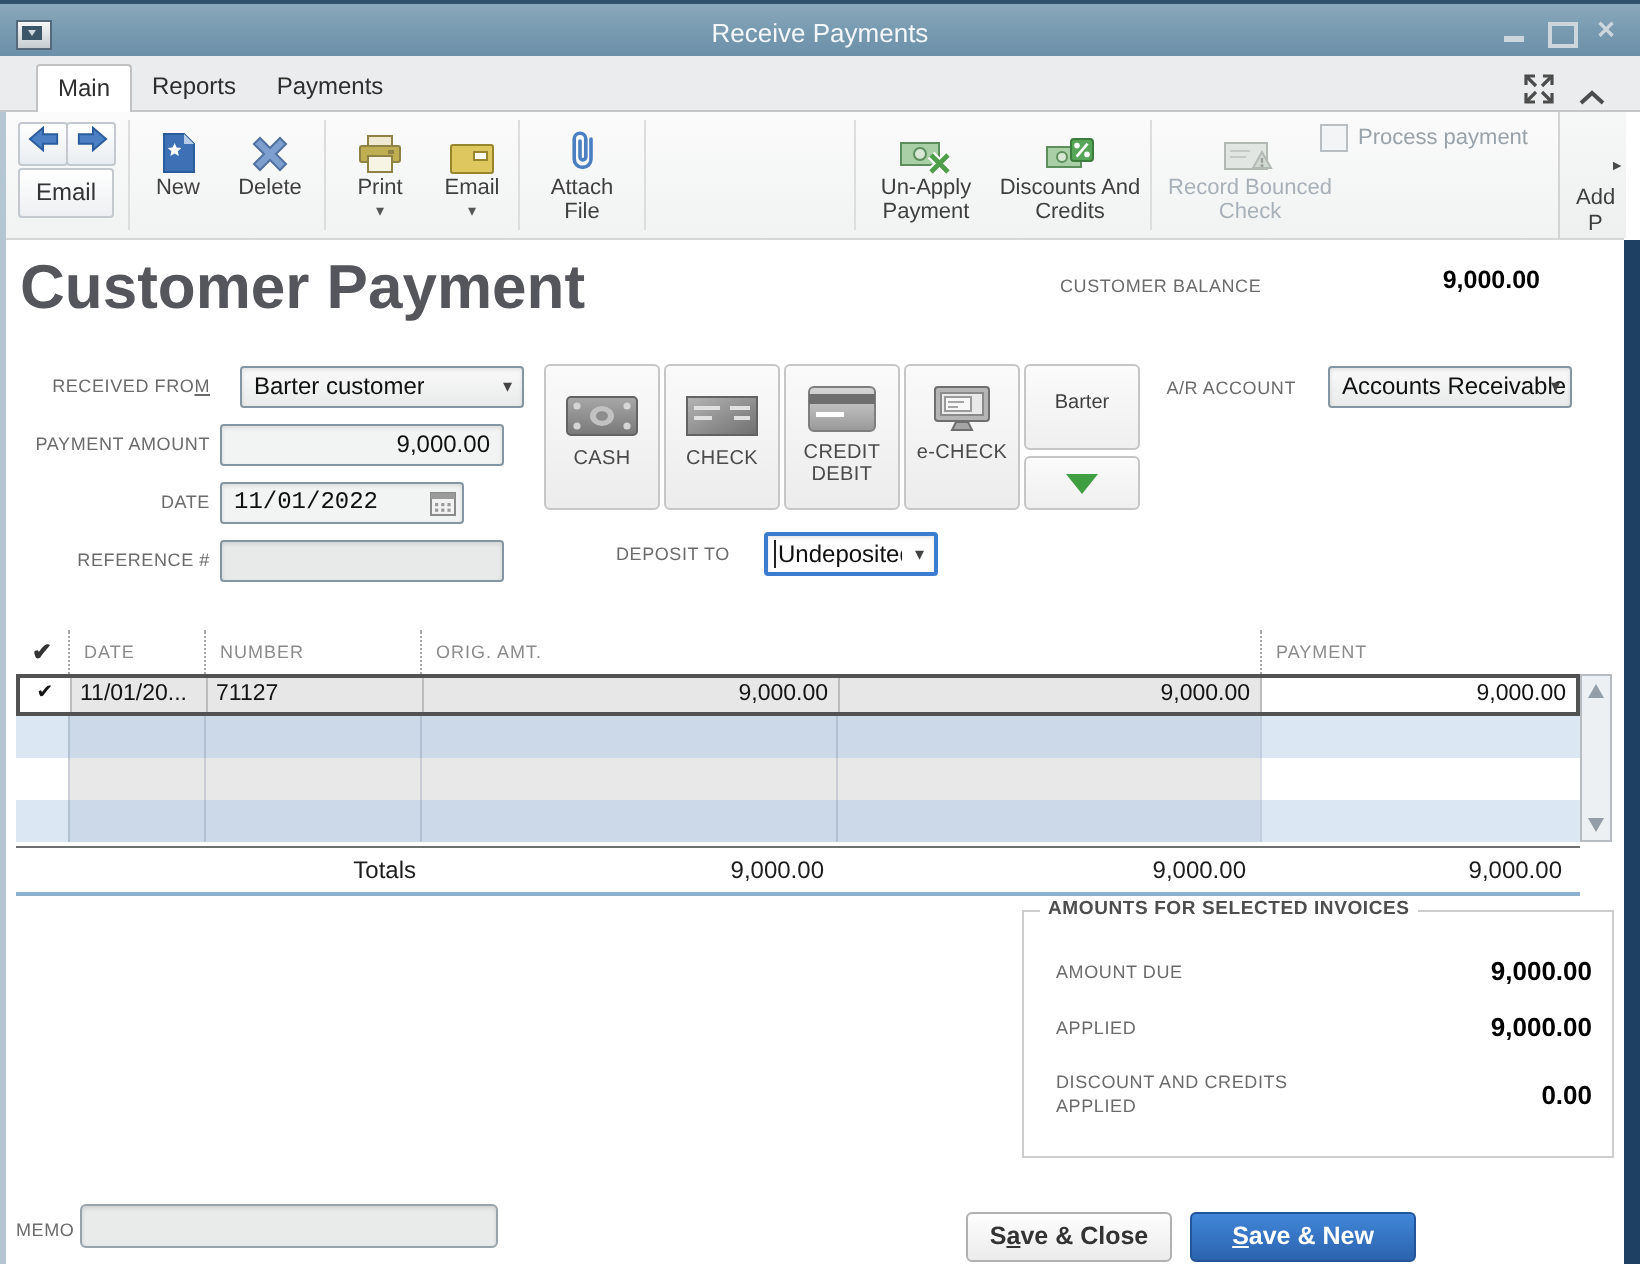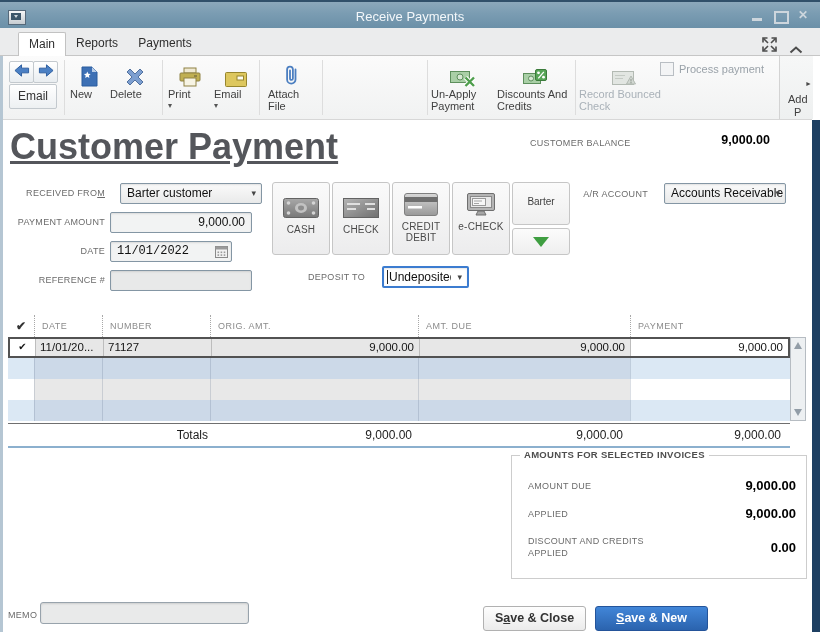--- a/index.html
+++ b/index.html
@@ -28,37 +28,37 @@
   .tabicon{top:37px;}
 
   
   .toolbar{left:0;top:56px;width:812px;height:64px;
     background:linear-gradient(#fbfbfb,#f1f2f2);border-bottom:1px solid #d7d7d7;box-sizing:border-box;}
   .sep{top:60px;width:1px;height:55px;background:#dddddd;}
   .navbtn{width:23px;height:20px;border:1px solid #c3c9ce;border-radius:2px;
     background:linear-gradient(#ffffff,#e9edf0);display:flex;align-items:center;justify-content:center;cursor:default;}
   .findbtn{left:9px;top:84px;width:46px;height:23px;border:1px solid #c3c9ce;border-radius:2px;
     background:linear-gradient(#ffffff,#edf0f2);font-size:12px;color:#333;text-align:center;line-height:22px;}
-  .tbtn{top:58px;height:60px;font-size:11px;color:#3f3f3f;line-height:11.5px;}
+  .tbtn{top:58px;height:60px;text-align:center;font-size:11px;color:#3f3f3f;line-height:11.5px;}
   .tbtn .ic{height:29px;display:flex;align-items:flex-end;justify-content:center;}
   .tbtn .lb{margin-top:2px;}
   .tbtn .dd{font-size:8px;color:#555;line-height:8px;margin-top:1px;}
   .tbtn.disabled{color:#a9b1b8;}
   .ppbox{left:660px;top:62px;width:12px;height:12px;border:1px solid #b9bec3;background:#f3f4f5;}
   .pplabel{left:679px;top:63px;font-size:11px;color:#9aa2a9;}
   .overflow{left:779px;top:56px;width:33px;height:63px;background:linear-gradient(#f6f7f7,#eef0f0);
     border-left:1px solid #d3d3d3;overflow:hidden;font-size:11px;color:#3f3f3f;}
   .ovl-arrow{position:absolute;right:1px;top:24px;font-size:7px;color:#4a4a4a;}
   .ovl-l1{position:absolute;left:8px;top:37px;}
   .ovl-l2{position:absolute;left:14px;top:50px;}
 
   
   .leftstrip{left:0;top:56px;width:3px;height:576px;background:#b5c6d3;}
   .rightstrip{left:812px;top:120px;width:8px;height:512px;background:#1e4062;}
-  .pagetitle{left:10px;top:126px;font-size:36px;font-weight:bold;color:#54565b;text-decoration:underline;}
+  .pagetitle{left:10px;top:126px;font-size:31px;font-weight:bold;color:#54565b;}
   .balance-label{left:530px;top:138px;}
   .balance-value{left:640px;top:133px;width:130px;text-align:right;font-size:12.5px;font-weight:bold;color:#000;}
 
   .flabel{font-size:9px;color:#6b6b6b;letter-spacing:0.3px;white-space:nowrap;}
   .flabel.r{width:100px;text-align:right;}
   .ul{text-decoration:underline;}
   .field{height:21px;box-sizing:border-box;border:1px solid #8496a4;border-radius:2px;
     background:#f2f3f3;box-shadow:inset 0 1px 2px rgba(0,0,0,0.10);font-size:12px;color:#101010;line-height:19px;}
   .combo{background:linear-gradient(#fafafa,#e9eaea);margin-left:10px;}
   .combo .val{position:absolute;left:6px;top:0;line-height:19px;white-space:nowrap;overflow:hidden;}
@@ -403,21 +403,20 @@
   <div class="abs field combo deposit" style="left:372px;top:266px;width:87px;">
     <span class="textcaret"></span>
     <span class="val">Undeposited Fu</span>
     <span class="caret">▾</span>
   </div>
 
   <div class="abs th chk" style="left:8px;width:26px;">✔</div>
   <div class="abs th dot" style="left:34px;width:68px;">DATE</div>
   <div class="abs th dot" style="left:102px;width:108px;">NUMBER</div>
   <div class="abs th dot" style="left:210px;width:208px;">ORIG. AMT.</div>
-  <div class="abs th dot" style="left:418px;width:212px;">AMT. DUE</div>
   <div class="abs th dot" style="left:630px;width:160px;">PAYMENT</div>
 
   <div class="abs row1">
     <div class="c cell-chk">✔</div>
     <div class="c cell-date csep">11/01/20...</div>
     <div class="c cell-num csep">71127</div>
     <div class="c cell-orig csep">9,000.00</div>
     <div class="c cell-due csep">9,000.00</div>
     <div class="c cell-pay csep">9,000.00</div>
   </div>

